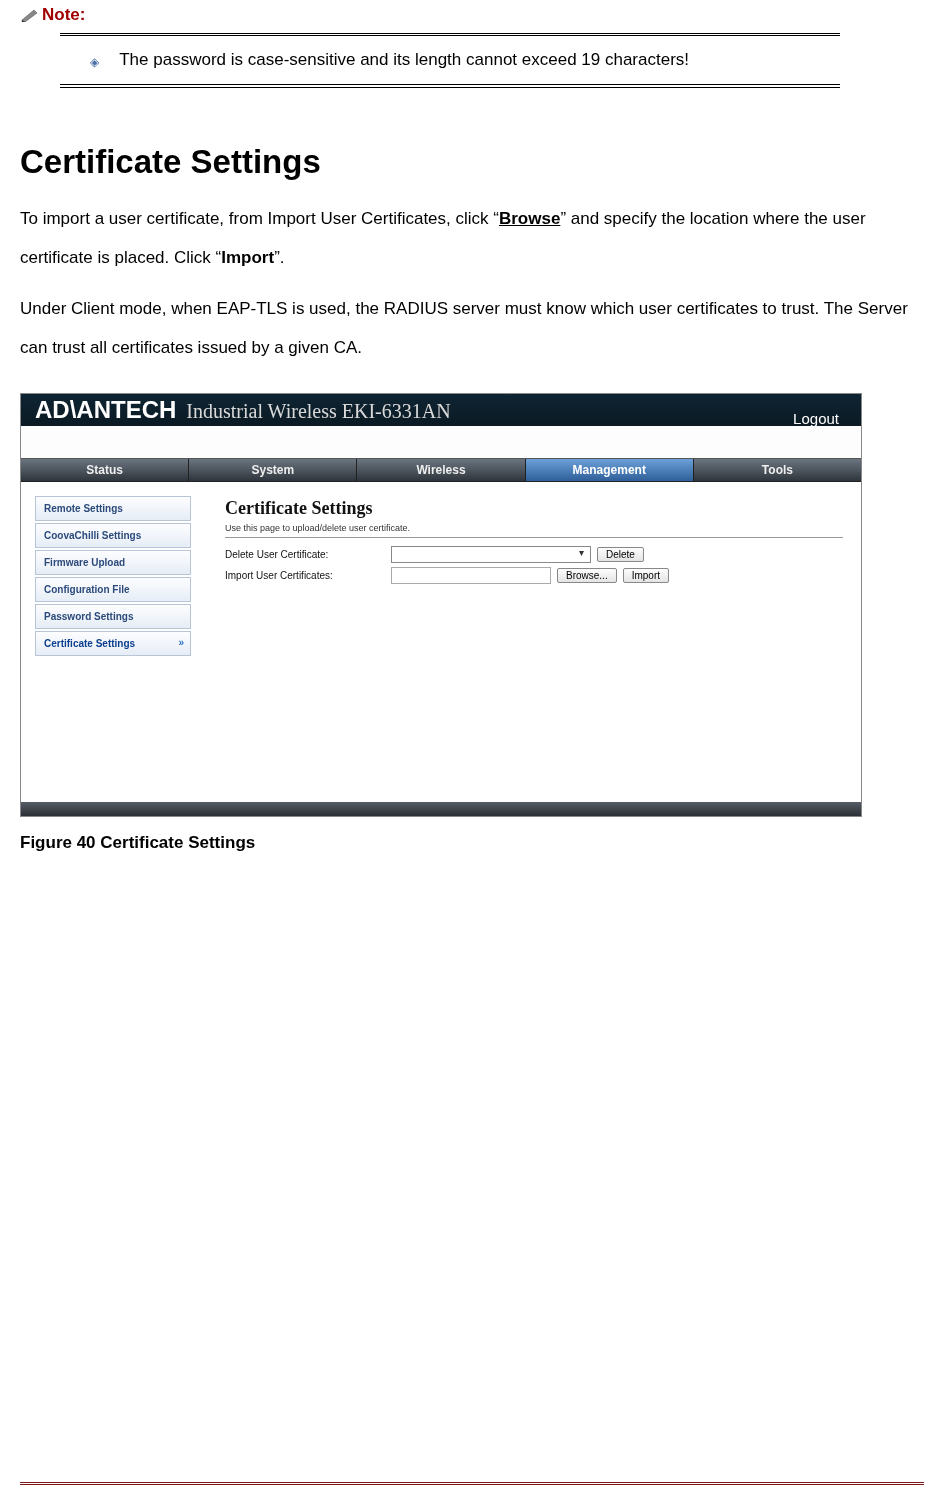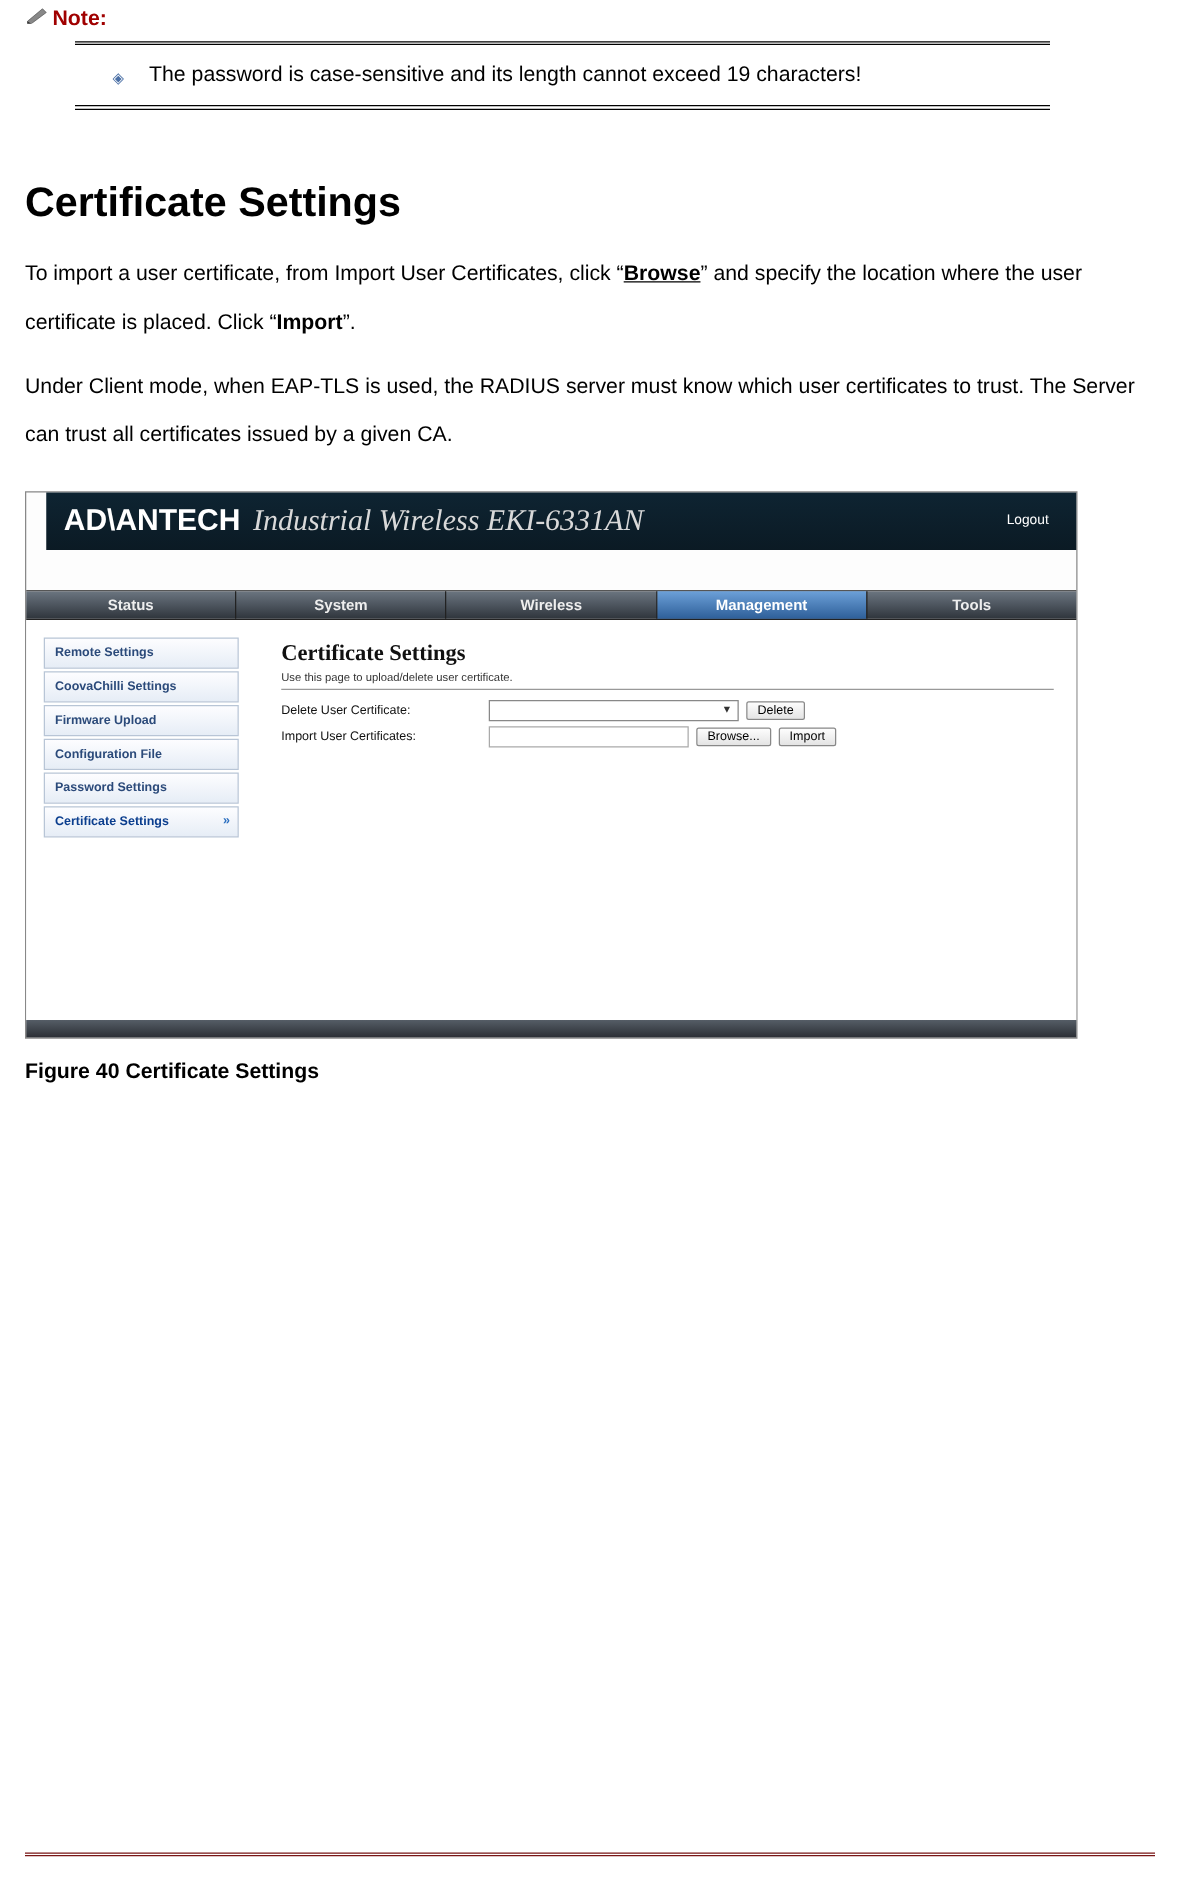--- a/index.html
+++ b/index.html
@@ -12,21 +12,21 @@
     background: #fff;
   }
   .page {
     padding: 0 20px 0 20px;
     position: relative;
     min-height: 1506px;
     box-sizing: border-box;
   }
   .note-header {
     display: flex;
-    align-items: flex-start;
+    align-items: center;
     margin-top: 5px;
   }
   .pencil-icon {
     width: 20px;
     height: 14px;
     margin-right: 2px;
   }
   .note-label {
     color: #A00000;
     font-weight: bold;
@@ -74,51 +74,49 @@
 
   
   .shot {
     width: 840px;
     border: 1px solid #888;
     background: #fdfdfd;
     margin-top: 26px;
   }
   .shot-header {
     background: linear-gradient(#0e2432, #0b1a24);
-    height: 46px;
+    height: 32px;
     display: flex;
     align-items: center;
     color: #fff;
     position: relative;
-    margin-left: 16px;
   }
   .logo-wrap {
     display: flex;
     align-items: baseline;
     padding-left: 14px;
   }
   .logo-text {
     font-family: "Arial Black", Arial, sans-serif;
     font-weight: 900;
     font-size: 24px;
     letter-spacing: 0px;
     color: #fff;
   }
   .product-text {
     font-family: Georgia, serif;
-    font-style: italic;
-    font-size: 24px;
+    font-size: 20px;
     color: #d9d9d9;
     margin-left: 10px;
   }
   .logout {
     position: absolute;
     right: 22px;
     top: 16px;
-    font-size: 11px;
+    font-size: 15px;
     color: #fff;
   }
   .navbar {
     display: flex;
     height: 22px;
     background: linear-gradient(#6b7580, #2f353c);
     border-top: 1px solid #555;
     border-bottom: 1px solid #222;
     margin-top: 32px;
   }

